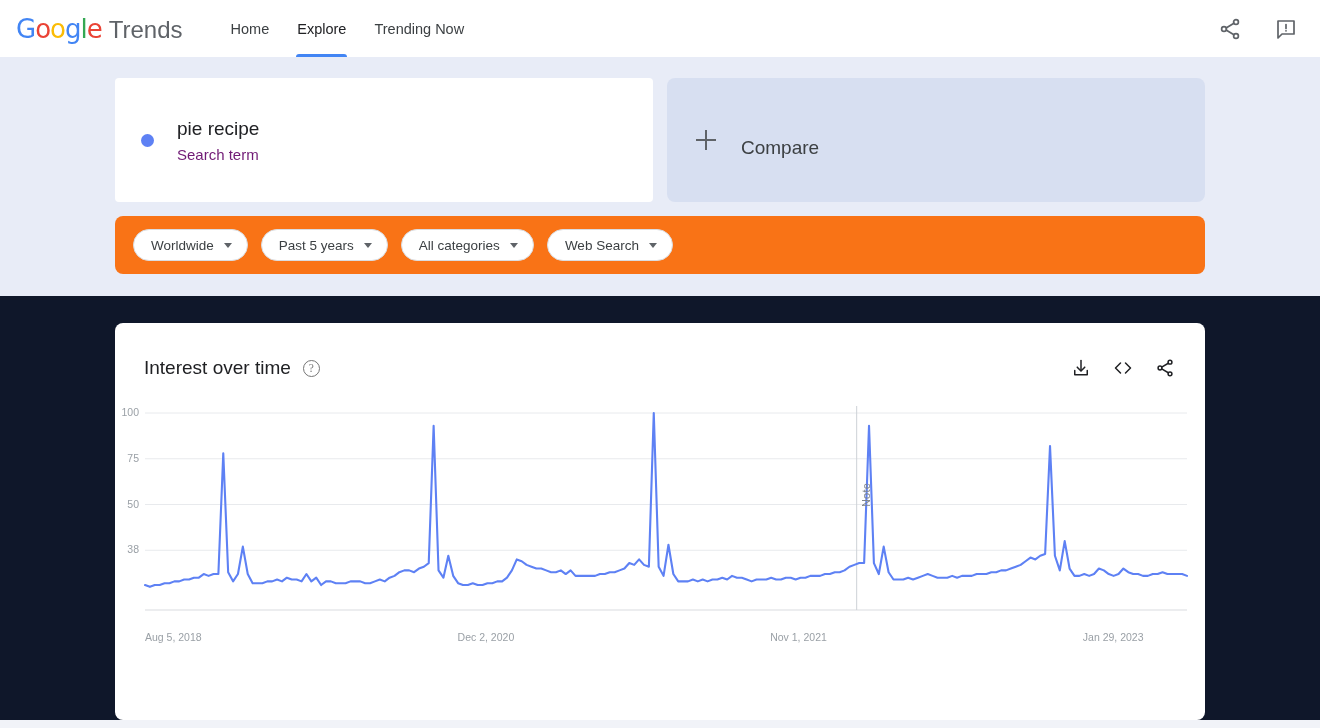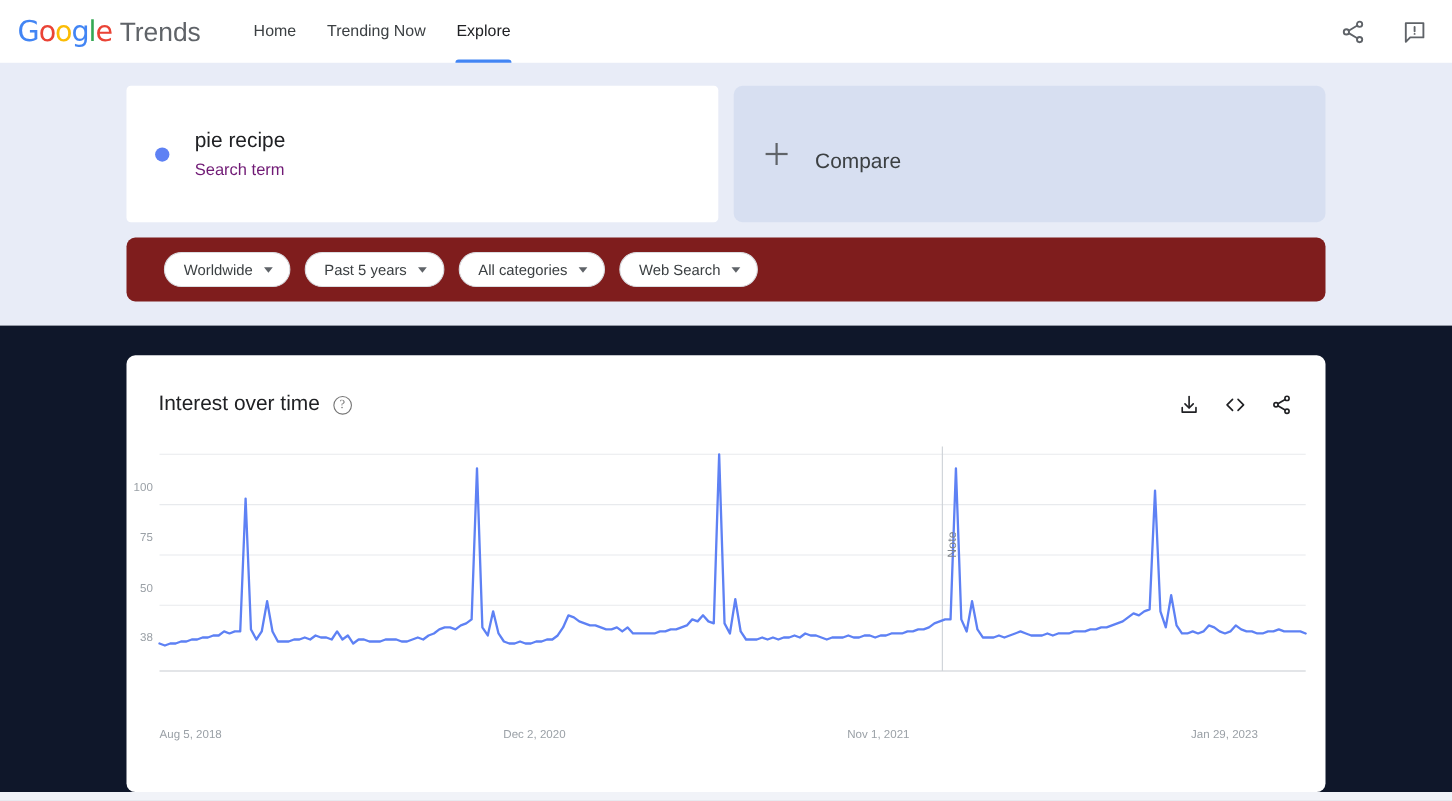--- a/index.html
+++ b/index.html
@@ -83,25 +83,25 @@
   }
   .plus::before, .plus::after {
     content: ""; position: absolute; background: #5f6368;
   }
   .plus::before { left: 0; right: 0; top: 9px; height: 1.6px; }
   .plus::after { top: 0; bottom: 0; left: 9px; width: 1.6px; }
   .compare-label { font-size: 19px; color: #3c4043; margin-top: 16px; }
 
   .filters-card {
     margin-top: 14px;
-    background: #7f1d1d;
+    background: #f97316;
     border-radius: 8px;
     height: 58px;
     display: flex; align-items: center;
-    padding-left: 34px; gap: 13px;
+    padding-left: 18px; gap: 13px;
   }
   .chip {
     height: 32px; border: 1px solid #dadce0; border-radius: 16px;
     display: flex; align-items: center; gap: 10px;
     padding: 0 15px 0 17px;
     font-size: 13.5px; color: #3c4043;
     cursor: pointer; background: #fff;
     white-space: nowrap;
   }
   .caret {
@@ -132,41 +132,40 @@
     cursor: pointer; font-family: "Liberation Serif", serif;
   }
   .chart-tools { margin-left: auto; display: flex; align-items: center; gap: 22px; }
   .tool { width: 20px; height: 20px; cursor: pointer; color: #202124; display:block; }
 
   .plot-area { position: relative; margin-top: 22px; height: 230px; }
   .plot-svg { display: block; width: 1090px; height: 230px; }
   .axis-label {
     position: absolute; font-size: 10.5px; color: #9aa0a6;
     font-family: "Liberation Sans", sans-serif;
-    margin-top: 31px;
   }
   .note-label {
     position: absolute; font-size: 11px; color: #80868b;
     writing-mode: vertical-rl; transform: rotate(180deg);
     letter-spacing: .2px;
   }
   .xlabels { position: relative; height: 20px; }
 </style>
 </head>
 <body>
 
 <div class="header">
   <div class="logo-wrap">
     <span class="logo"><span class="g1">G</span><span class="o1">o</span><span class="o2">o</span><span class="g2">g</span><span class="l">l</span><span class="e">e</span></span>
     <span class="logo-trends">Trends</span>
   </div>
   <nav class="nav">
     <div class="nav-item">Home</div>
+    <div class="nav-item active">Explore</div>
     <div class="nav-item">Trending Now</div>
-    <div class="nav-item active">Explore</div>
   </nav>
   <div class="header-actions">
     <span>
       <svg class="hicon" viewBox="0 0 24 24" fill="none" stroke="currentColor" stroke-width="1.7" stroke-linecap="round" stroke-linejoin="round">
         <circle cx="18" cy="5" r="2.4"></circle>
           <circle cx="6" cy="12" r="2.4"></circle>
           <circle cx="18" cy="19" r="2.4"></circle>
         <line x1="8.1" y1="10.9" x2="15.9" y2="6.2"></line>
           <line x1="8.1" y1="13.1" x2="15.9" y2="17.8"></line>
       </svg>

